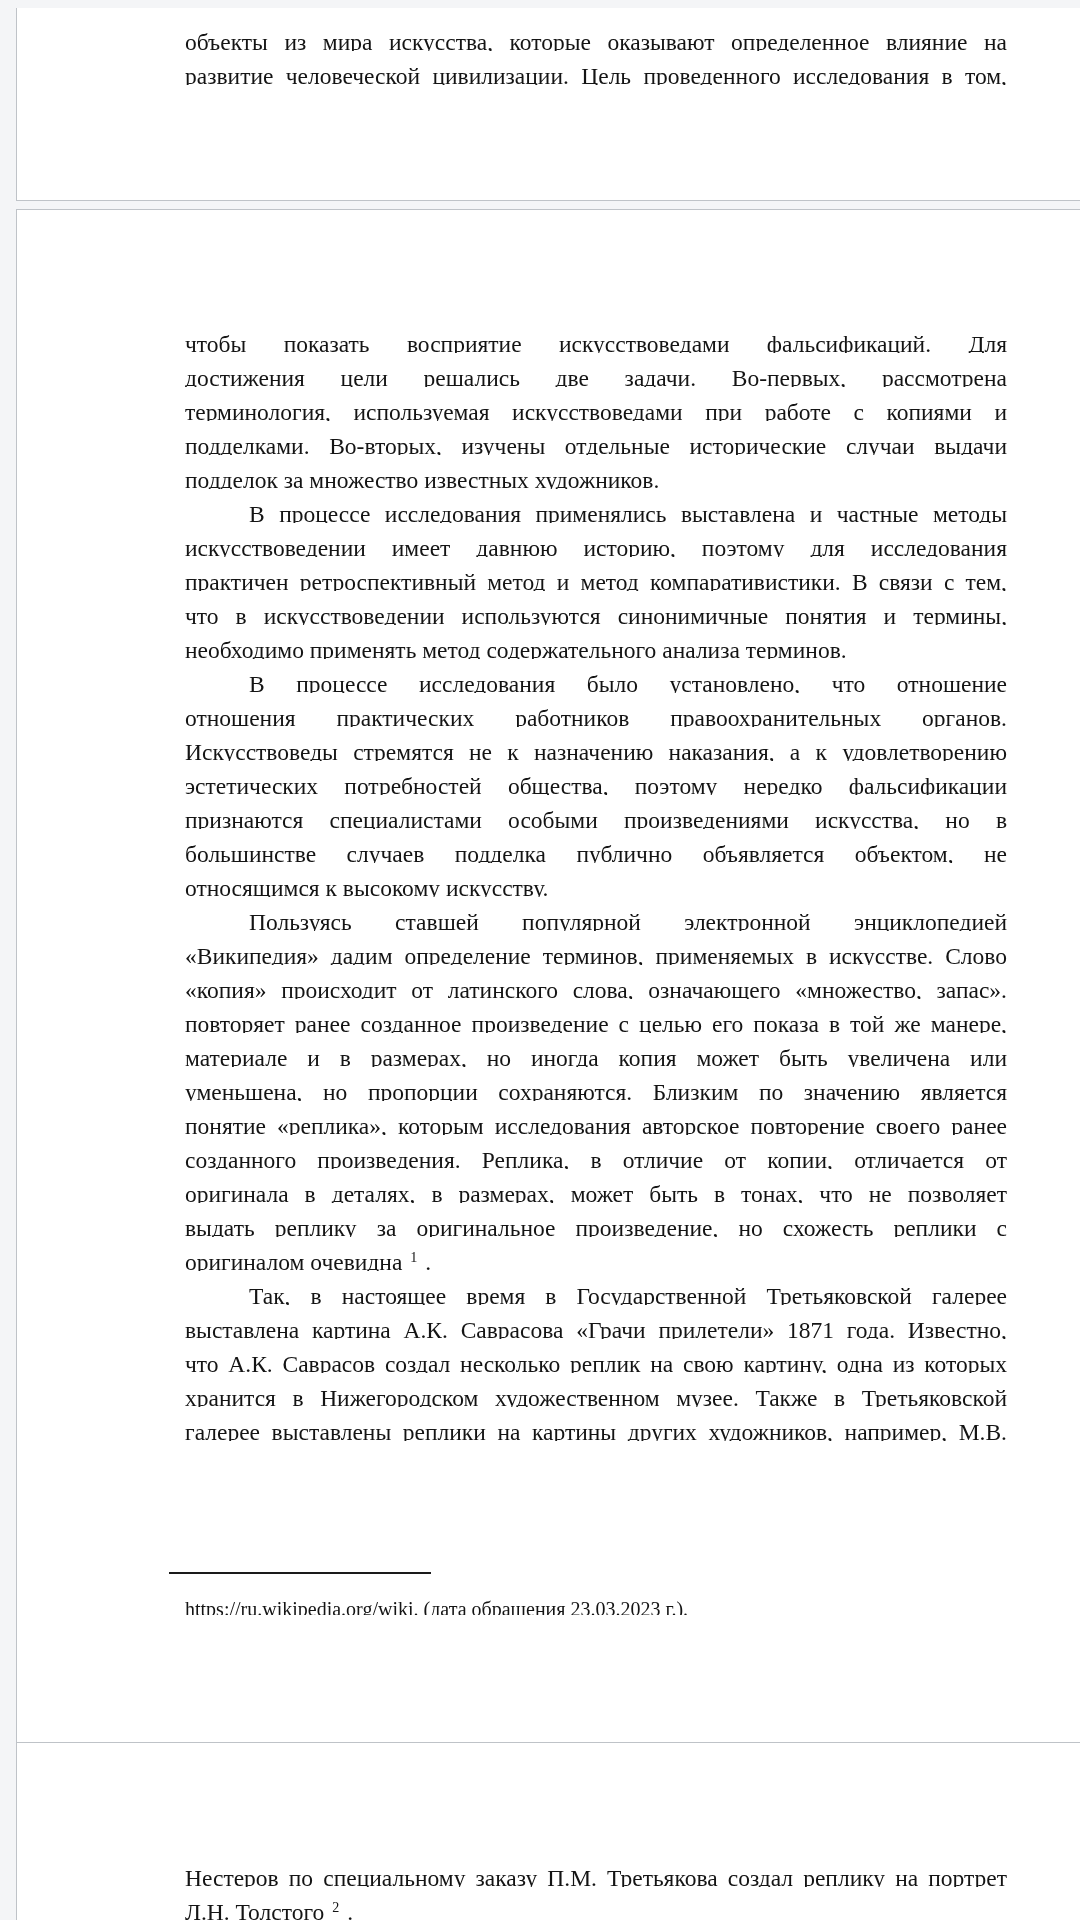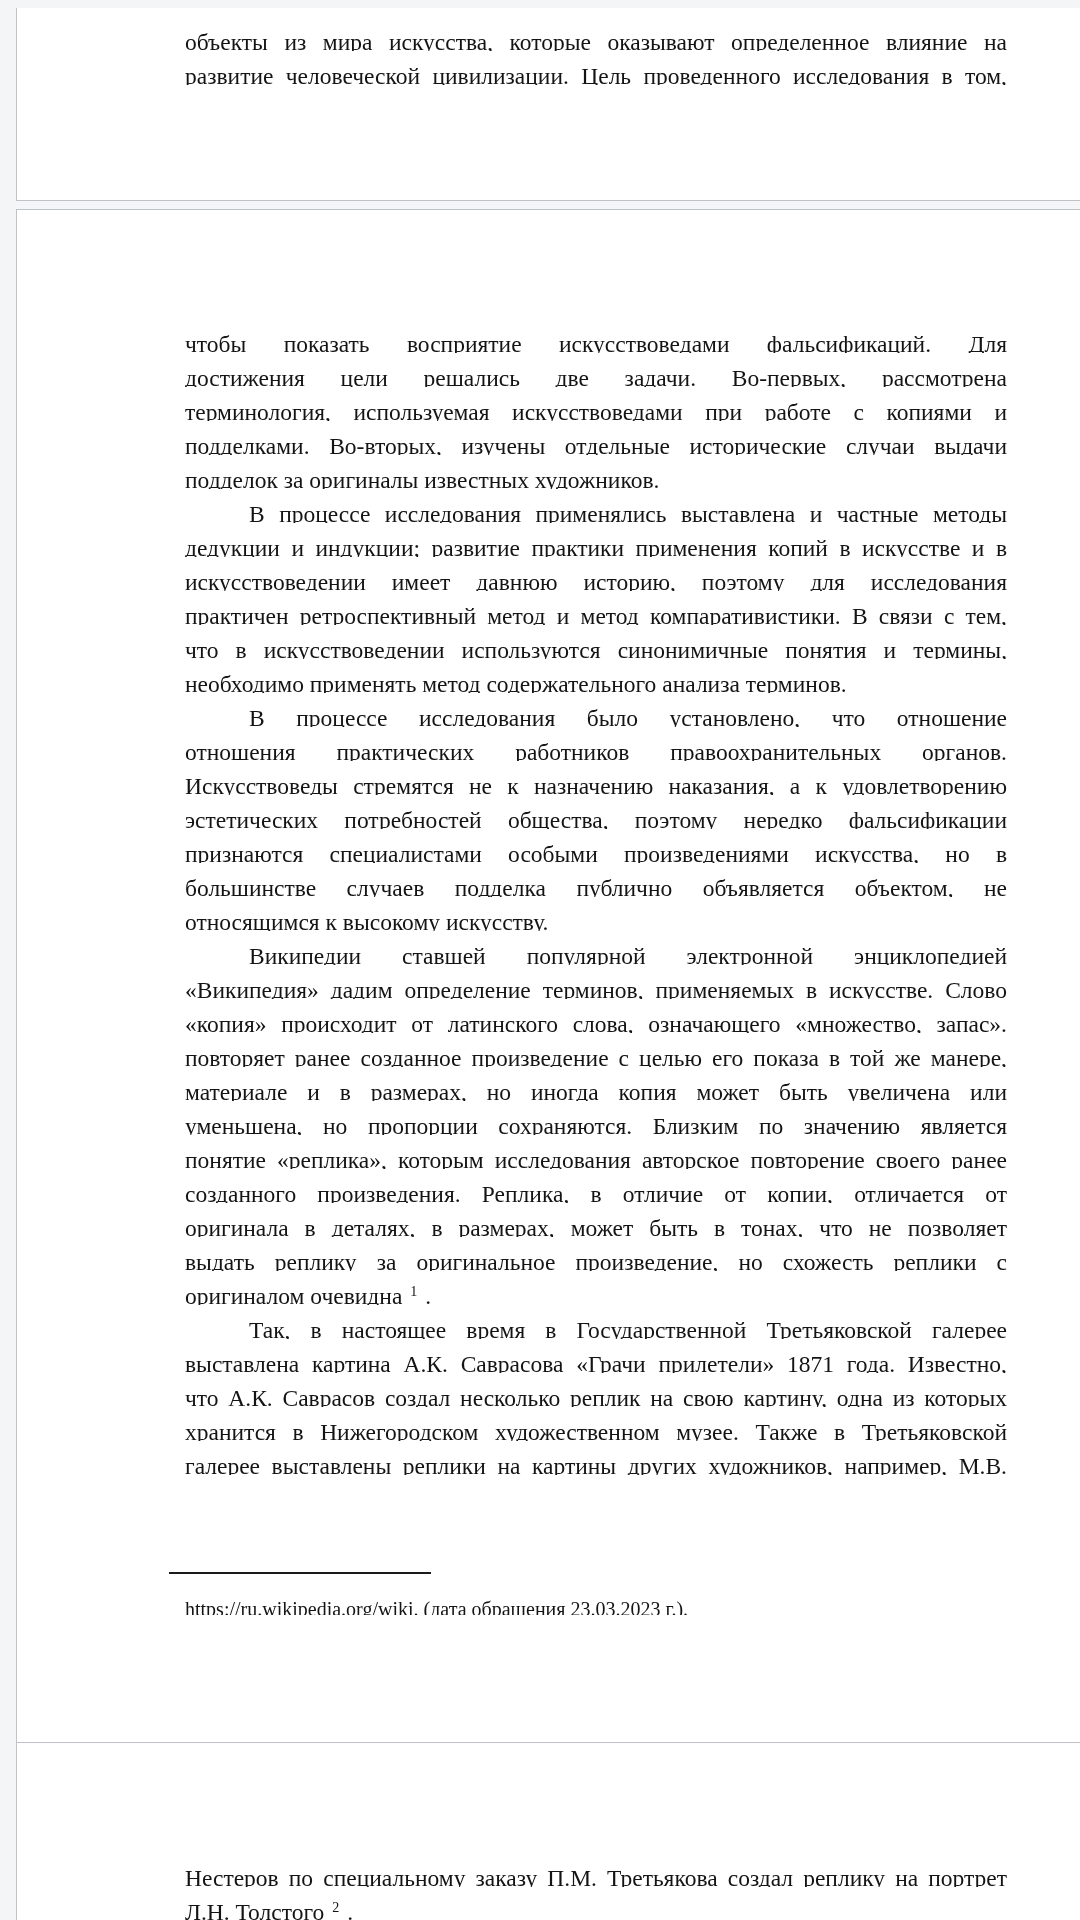--- a/index.html
+++ b/index.html
@@ -75,35 +75,34 @@
         <div class="line">развитие человеческой цивилизации. Цель проведенного исследования в том,</div>
       </div>
   </section>
 
   <section class="page page-main">
     <div class="text-block">
         <div class="line">чтобы показать восприятие искусствоведами фальсификаций. Для</div>
         <div class="line">достижения цели решались две задачи. Во-первых, рассмотрена</div>
         <div class="line">терминология, используемая искусствоведами при работе с копиями и</div>
         <div class="line">подделками. Во-вторых, изучены отдельные исторические случаи выдачи</div>
-        <div class="line last">подделок за оригиналы известных художников.</div>
+        <div class="line last">подделок за множество известных художников.</div>
         <div class="line indent">В процессе исследования применялись выставлена и частные методы</div>
-        <div class="line">дедукции и индукции; развитие практики применения копий в искусстве и в</div>
         <div class="line">искусствоведении имеет давнюю историю, поэтому для исследования</div>
         <div class="line">практичен ретроспективный метод и метод компаративистики. В связи с тем,</div>
         <div class="line">что в искусствоведении используются синонимичные понятия и термины,</div>
         <div class="line last">необходимо применять метод содержательного анализа терминов.</div>
         <div class="line indent">В процессе исследования было установлено, что отношение</div>
         <div class="line">отношения практических работников правоохранительных органов.</div>
         <div class="line">Искусствоведы стремятся не к назначению наказания, а к удовлетворению</div>
         <div class="line">эстетических потребностей общества, поэтому нередко фальсификации</div>
         <div class="line">признаются специалистами особыми произведениями искусства, но в</div>
         <div class="line">большинстве случаев подделка публично объявляется объектом, не</div>
         <div class="line last">относящимся к высокому искусству.</div>
-        <div class="line indent">Википедии ставшей популярной электронной энциклопедией</div>
+        <div class="line indent">Пользуясь ставшей популярной электронной энциклопедией</div>
         <div class="line">«Википедия» дадим определение терминов, применяемых в искусстве. Слово</div>
         <div class="line">«копия» происходит от латинского слова, означающего «множество, запас».</div>
         <div class="line">повторяет ранее созданное произведение с целью его показа в той же манере,</div>
         <div class="line">материале и в размерах, но иногда копия может быть увеличена или</div>
         <div class="line">уменьшена, но пропорции сохраняются. Близким по значению является</div>
         <div class="line">понятие «реплика», которым исследования авторское повторение своего ранее</div>
         <div class="line">созданного произведения. Реплика, в отличие от копии, отличается от</div>
         <div class="line">оригинала в деталях, в размерах, может быть в тонах, что не позволяет</div>
         <div class="line">выдать реплику за оригинальное произведение, но схожесть реплики с</div>
         <div class="line last">оригиналом очевидна<sup>1</sup>.</div>

